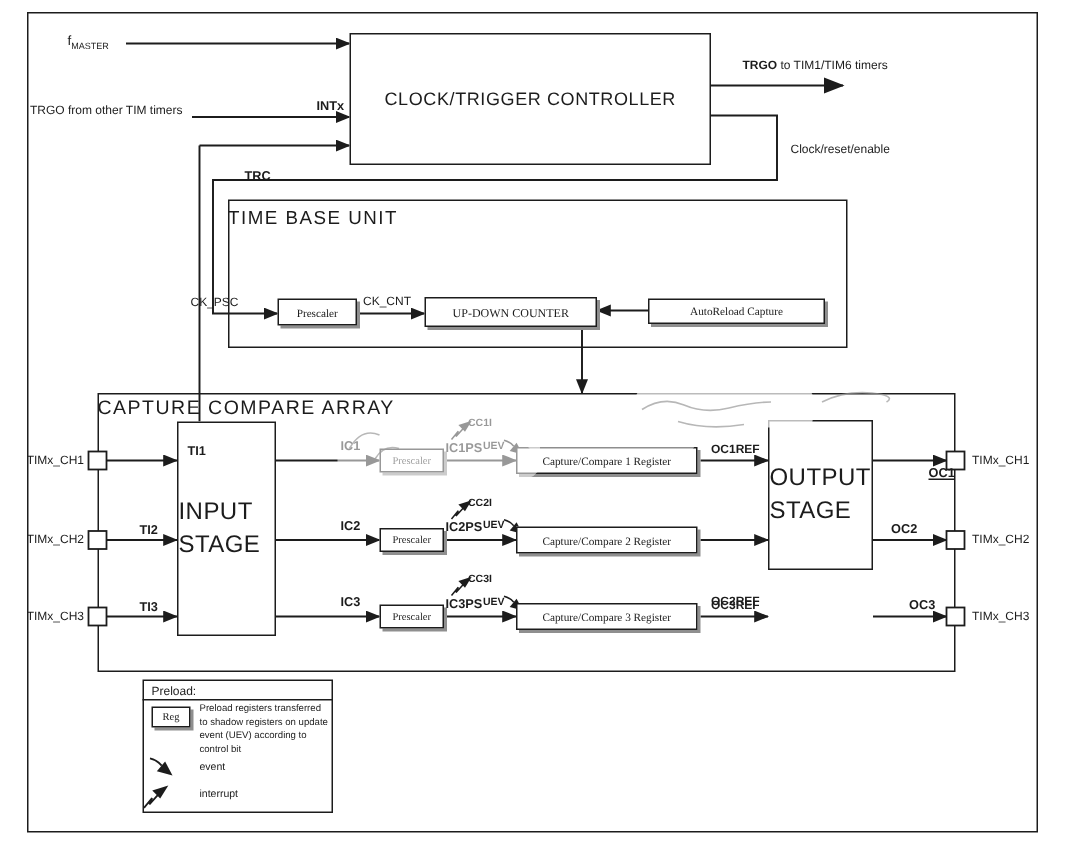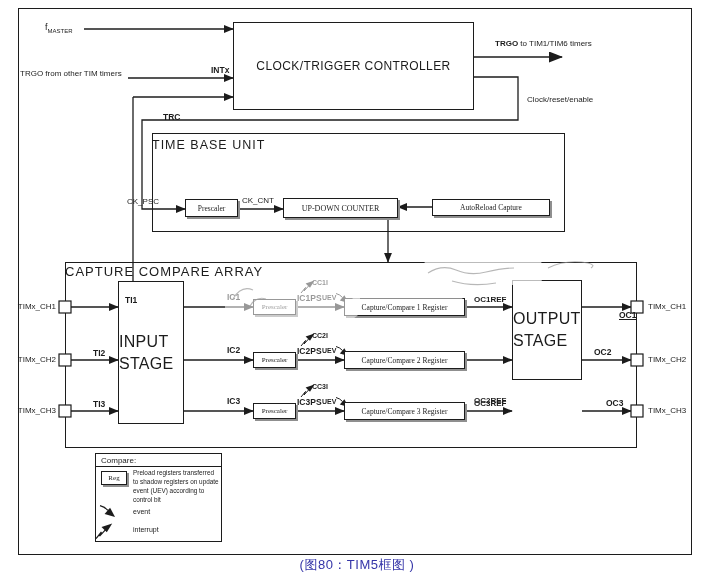--- a/index.html
+++ b/index.html
@@ -184,35 +184,34 @@
   <div class="lbl b t85" style="left:297px;top:398px;">IC3PS</div>
   <div class="lbl b t7" style="left:312px;top:383px;">CC3I</div>
   <div class="lbl b t7" style="left:322px;top:398px;">UEV</div>
   <div class="box shadow t75" style="left:344px;top:402px;width:121px;height:18px;">
     <span>Capture/Compare 3 Register</span>
   </div>
   <div class="lbl b" style="left:474px;top:399px;text-align:right;">OC3REF</div>
   <div class="lbl b t85" style="left:594px;top:399px;margin-left:12px;">OC3</div>
   <div class="lbl" style="left:648px;top:406px;">TIMx_CH3</div>
 
-  <div class="legend-title" style="left:95px;top:453px;width:127px;height:14px;">Compare:</div>
+  <div class="legend-title" style="left:95px;top:453px;width:127px;height:14px;">Preload:</div>
   <div class="box shadow t7" style="left:101px;top:471px;width:26px;height:14px;">
     <span>Reg</span>
   </div>
   <div class="desc" style="left:133px;top:469px;width:86px;">Preload registers transferred to shadow registers on update event (UEV) according to control bit</div>
   <div class="lbl t7" style="left:133px;top:508px;">event</div>
   <div class="lbl t7" style="left:133px;top:526px;">interrupt</div>
 
   <div class="wm" style="left:225px;top:277px;width:135px;height:42px;"></div>
   <div class="wm" style="left:350px;top:270px;width:115px;height:32px;background:rgba(255,255,255,.5);"></div>
   <div class="wm" style="left:424px;top:259px;width:118px;height:26px;background:rgba(255,255,255,.7);border-radius:6px;"></div>
   <svg class="layer" width="714" height="578" style="pointer-events:none;">
     <g fill="none" stroke="#9a9a9a" stroke-width="1.1" opacity="0.7">
       <path d="M428,273 q14,-9 28,-3 t30,2 t28,-4"></path>
       <path d="M548,268 q18,-9 40,-5 q8,2 3,5"></path>
       <path d="M452,281 q20,6 44,2"></path>
       <path d="M233,299 q8,-14 20,-9"></path>
       <path d="M250,306 q6,-10 16,-7"></path>
     </g>
   </svg>
 
-  <div class="caption" style="color: rgb(53, 53, 168);">(图80：TIM5框图 )</div>
 </div>
 
 </body></html>

